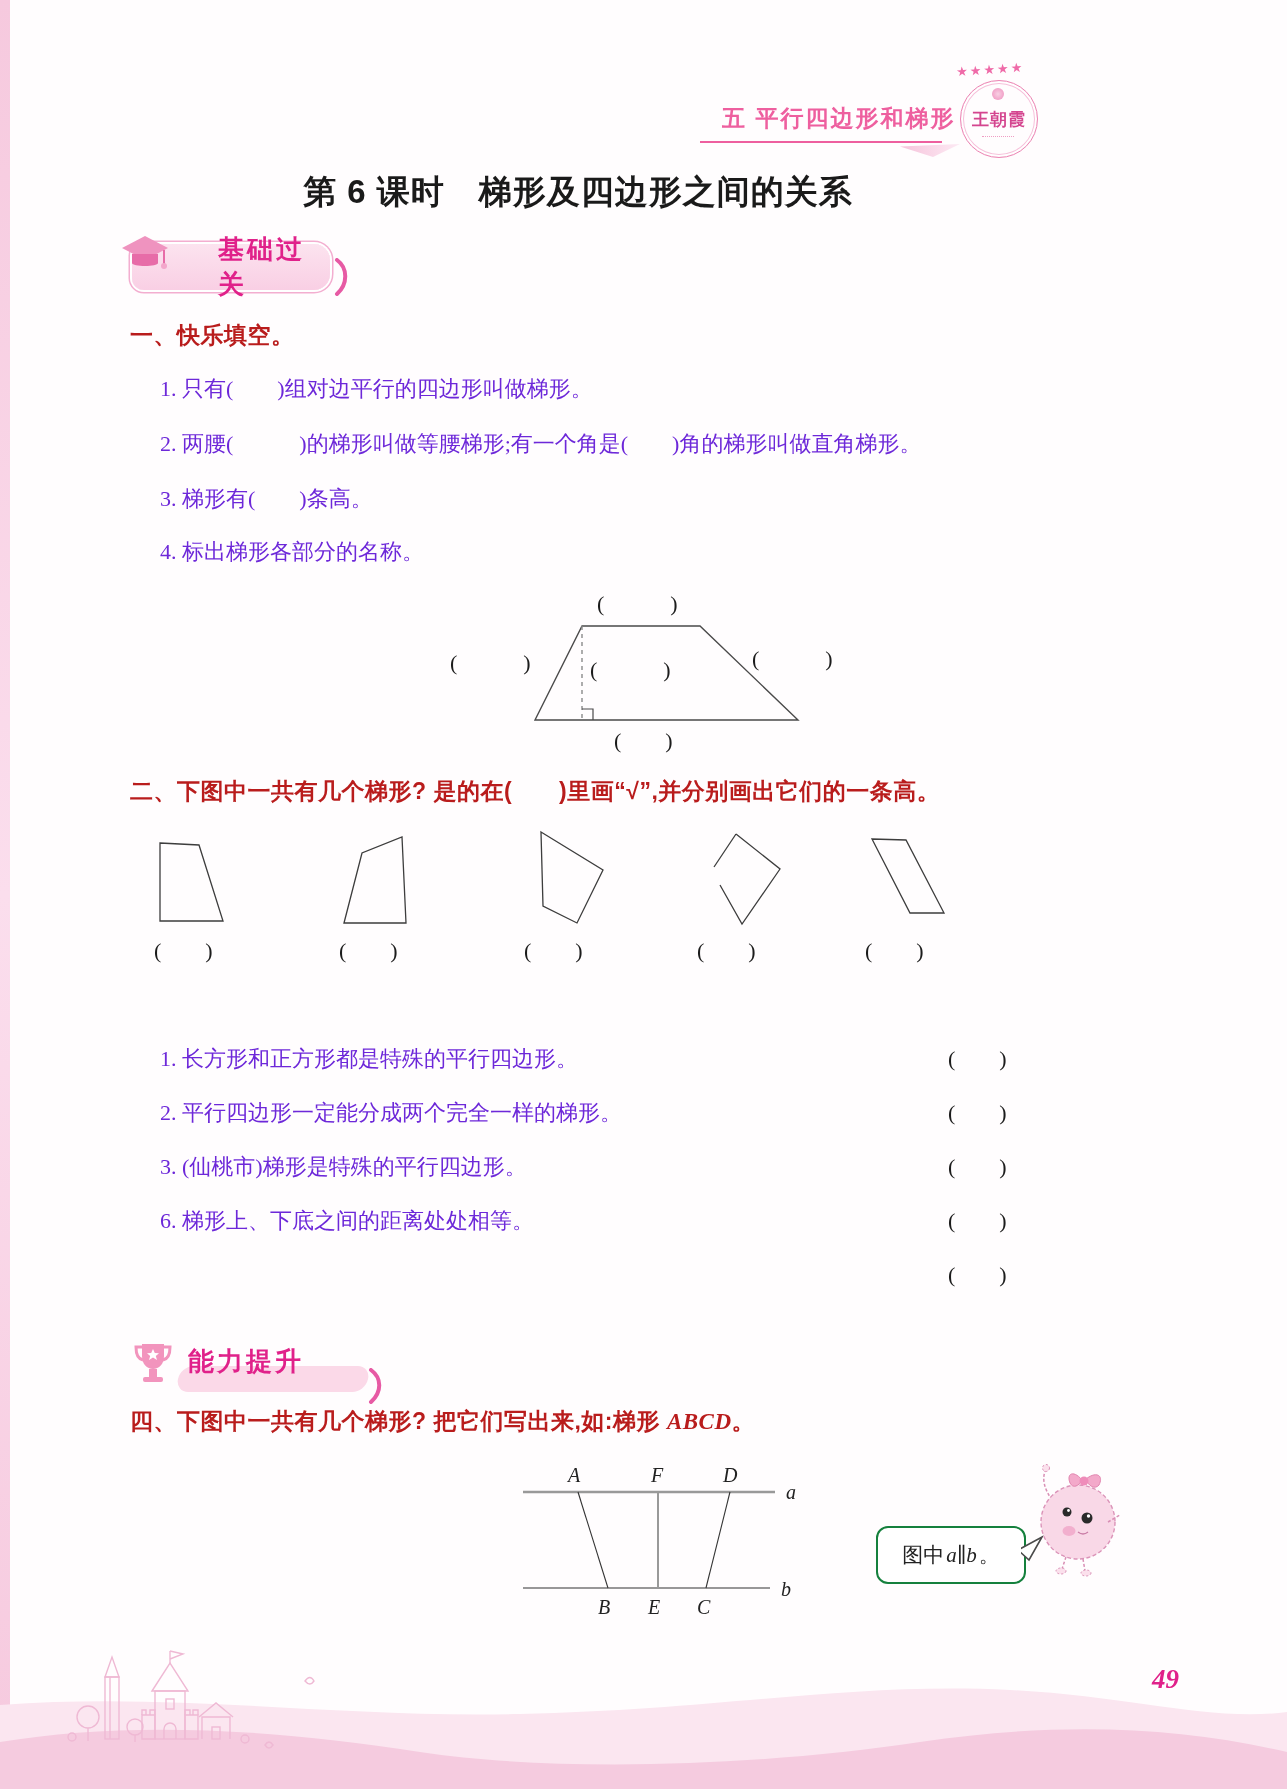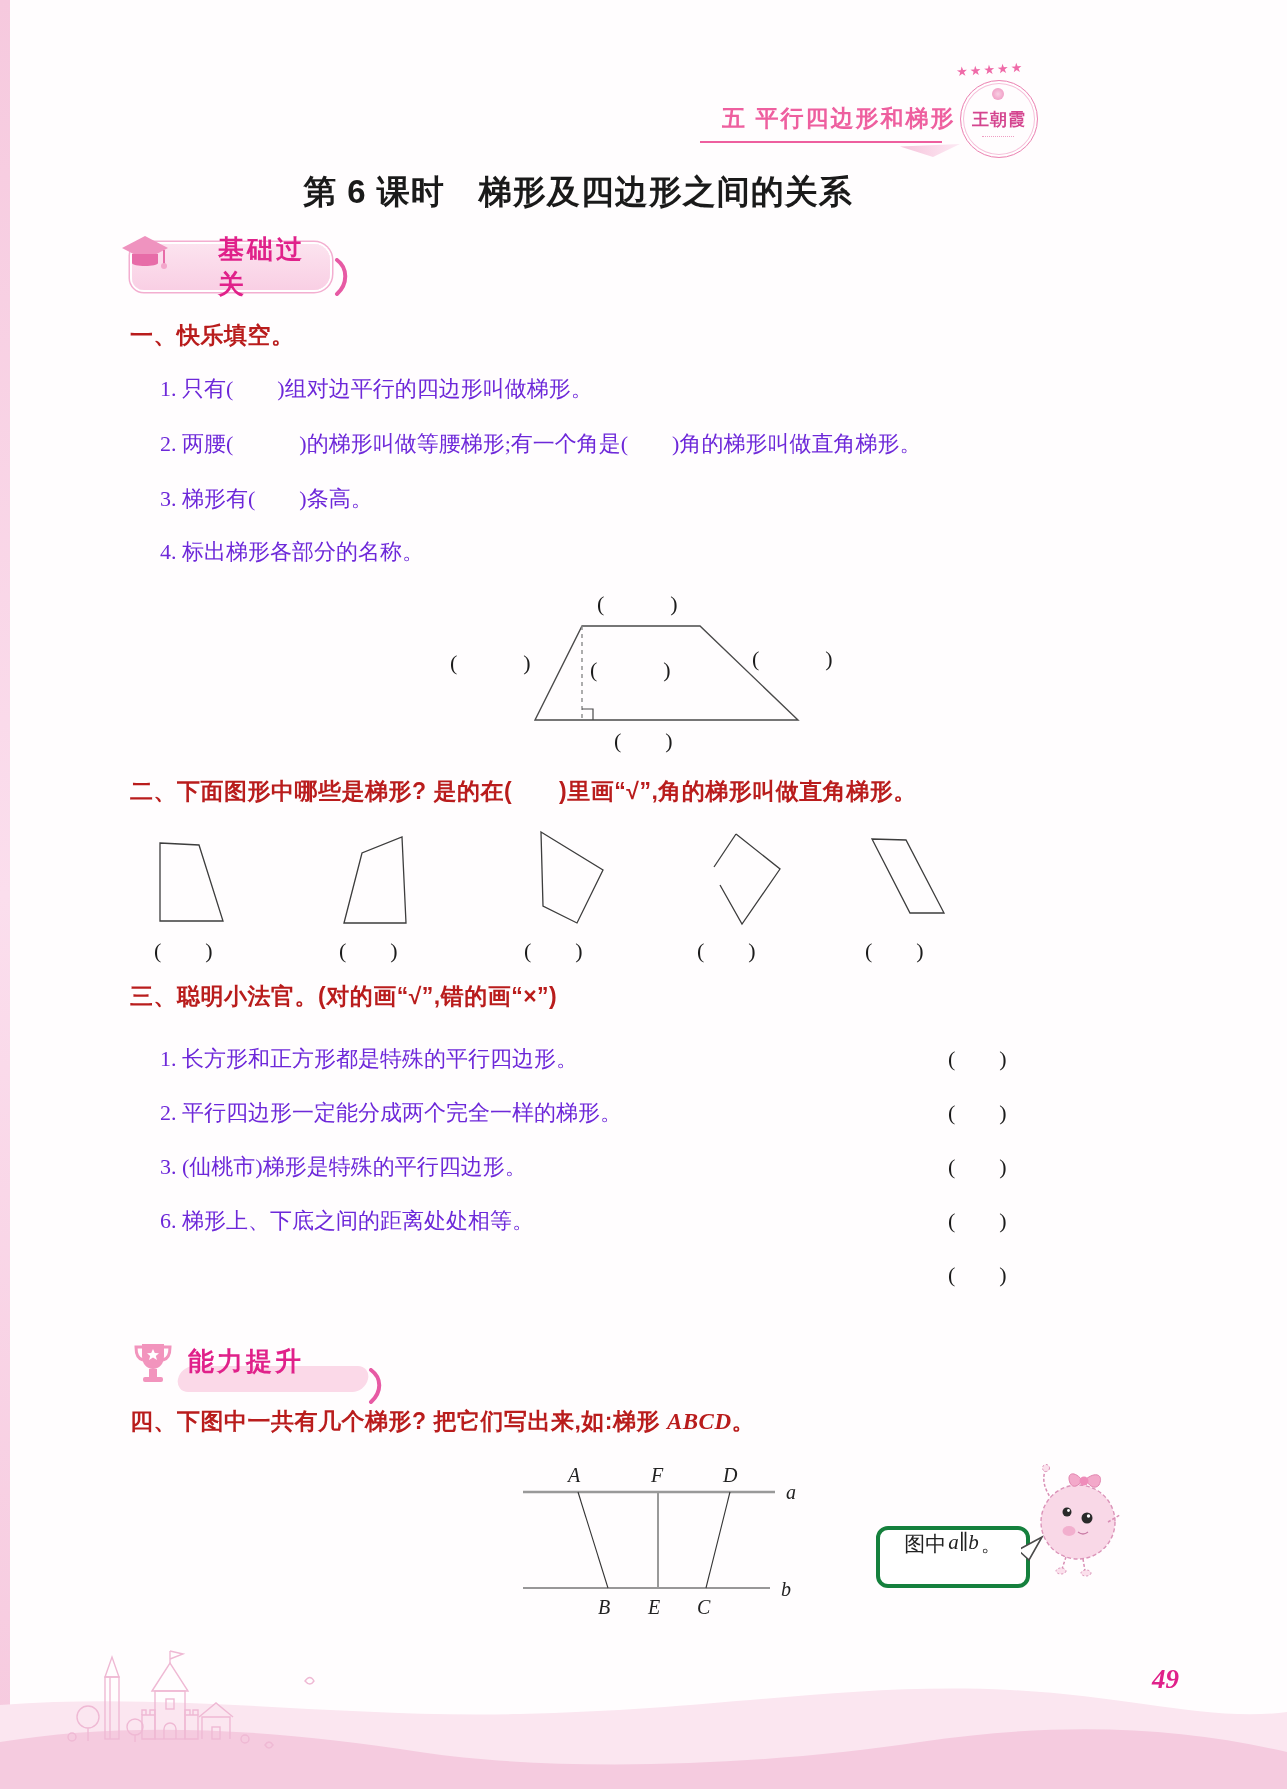--- a/index.html
+++ b/index.html
@@ -8,22 +8,22 @@
   .abs{position:absolute;white-space:nowrap;}
   .hd{font-weight:bold;font-size:23px;color:#b91c1c;letter-spacing:0.5px;}
   .item{font-family:"Liberation Serif","DejaVu Serif",serif;font-size:22px;color:#6d28d9;}
   .blank{font-family:"Liberation Serif","DejaVu Serif",serif;font-size:22px;color:#1c1c1c;}
   .unit-header{font-weight:bold;font-size:23px;color:#ee5f9f;letter-spacing:2px;}
   .page-title{font-weight:bold;font-size:33px;color:#1a1a1a;letter-spacing:1px;}
   .badge-pill{position:absolute;display:flex;align-items:center;height:46px;
       background:linear-gradient(180deg,#fce3ef,#f9cfe4);border-radius:12px 16px 16px 12px;
       box-shadow:0 0 0 2px #fff,0 0 0 3.5px #f3aed0;}
   .badge-text{font-weight:bold;font-size:26px;color:#e0218a;letter-spacing:3px;}
-  .bubble{position:absolute;display:flex;align-items:flex-start;justify-content:center;
-      border:4px solid #15803d;border-radius:12px;background:#fff;
+  .bubble{position:absolute;display:flex;align-items:center;justify-content:center;
+      border:2px solid #15803d;border-radius:12px;background:#fff;
       font-family:"Liberation Serif","DejaVu Serif",serif;font-size:21px;color:#222;}
   .bubble .math{font-style:italic;padding:0 2px;}
   .logo-name{font-weight:bold;font-size:17px;color:#d4458f;
       font-family:"Liberation Serif","DejaVu Serif",serif;letter-spacing:1px;}
   .logo-stars{color:#ef6aa8;letter-spacing:2px;font-size:13px;}
   .pagenum{font-family:"Liberation Serif","DejaVu Serif",serif;font-style:italic;
       font-weight:bold;font-size:27px;color:#e0218a;}
   svg{display:block;}
   .example-italic{font-family:"Liberation Serif","DejaVu Serif",serif;font-style:italic;font-weight:bold;}
 </style>
@@ -71,21 +71,21 @@
     <polygon points="122,14 240,14 338,108 75,108" fill="none" stroke="#4a4a4a" stroke-width="1.4"></polygon>
     <line x1="122" y1="14" x2="122" y2="108" stroke="#8a8a8a" stroke-width="1.4" stroke-dasharray="4,4"></line>
     <path d="M122,97 h11 v11" fill="none" stroke="#4a4a4a" stroke-width="1.2"></path>
   </svg>
   <div class="abs blank" style="left:597px;top:589px;">(　　　)</div>
   <div class="abs blank" style="left:450px;top:648px;">(　　　)</div>
   <div class="abs blank" style="left:590px;top:655px;">(　　　)</div>
   <div class="abs blank" style="left:752px;top:644px;">(　　　)</div>
   <div class="abs blank" style="left:614px;top:726px;">(　　)</div>
 
-  <div class="abs hd" style="left:130px;top:776px;">二、下面图形中哪些是梯形? 是的在(　　)里画“√”,角的梯形叫做直角梯形。</div>
+  <div class="abs hd" style="left:130px;top:776px;">二、下图中一共有几个梯形? 是的在(　　)里画“√”,并分别画出它们的一条高。</div>
 
   <svg class="abs" style="left:155px;top:831px;" width="100" height="100" viewBox="0 0 100 100">
     <polygon points="5,12 44,14 68,90 5,90" fill="none" stroke="#3d3d3d" stroke-width="1.3"></polygon>
   </svg>
   <svg class="abs" style="left:340px;top:831px;" width="100" height="100" viewBox="0 0 100 100">
     <polygon points="4,92 22,22 62,6 66,92" fill="none" stroke="#3d3d3d" stroke-width="1.3"></polygon>
   </svg>
   <svg class="abs" style="left:525px;top:828px;" width="100" height="100" viewBox="0 0 100 100">
     <polygon points="16,4 78,42 52,95 18,78" fill="none" stroke="#3d3d3d" stroke-width="1.3"></polygon>
   </svg>
@@ -95,21 +95,20 @@
   <svg class="abs" style="left:866px;top:833px;" width="100" height="100" viewBox="0 0 100 100">
     <polygon points="6,6 40,7 78,80 44,80" fill="none" stroke="#3d3d3d" stroke-width="1.3"></polygon>
   </svg>
 
   <div class="abs blank" style="left:154px;top:936px;">(　　)</div>
   <div class="abs blank" style="left:339px;top:936px;">(　　)</div>
   <div class="abs blank" style="left:524px;top:936px;">(　　)</div>
   <div class="abs blank" style="left:697px;top:936px;">(　　)</div>
   <div class="abs blank" style="left:865px;top:936px;">(　　)</div>
 
-  <div class="abs hd" style="left:130px;top:981px;">三、聪明小法官。(对的画“√”,错的画“×”)</div>
   <div class="abs item" style="left:160px;top:1044px;">1. 长方形和正方形都是特殊的平行四边形。</div>
   <div class="abs blank" style="left:948px;top:1044px;">(　　)</div>
   <div class="abs item" style="left:160px;top:1098px;">2. 平行四边形一定能分成两个完全一样的梯形。</div>
   <div class="abs blank" style="left:948px;top:1098px;">(　　)</div>
   <div class="abs item" style="left:160px;top:1152px;">3. (仙桃市)梯形是特殊的平行四边形。</div>
   <div class="abs blank" style="left:948px;top:1152px;">(　　)</div>
   <div class="abs item" style="left:160px;top:1206px;">6. 梯形上、下底之间的距离处处相等。</div>
   <div class="abs blank" style="left:948px;top:1206px;">(　　)</div>
   <div class="abs blank" style="left:948px;top:1260px;">(　　)</div>
 

